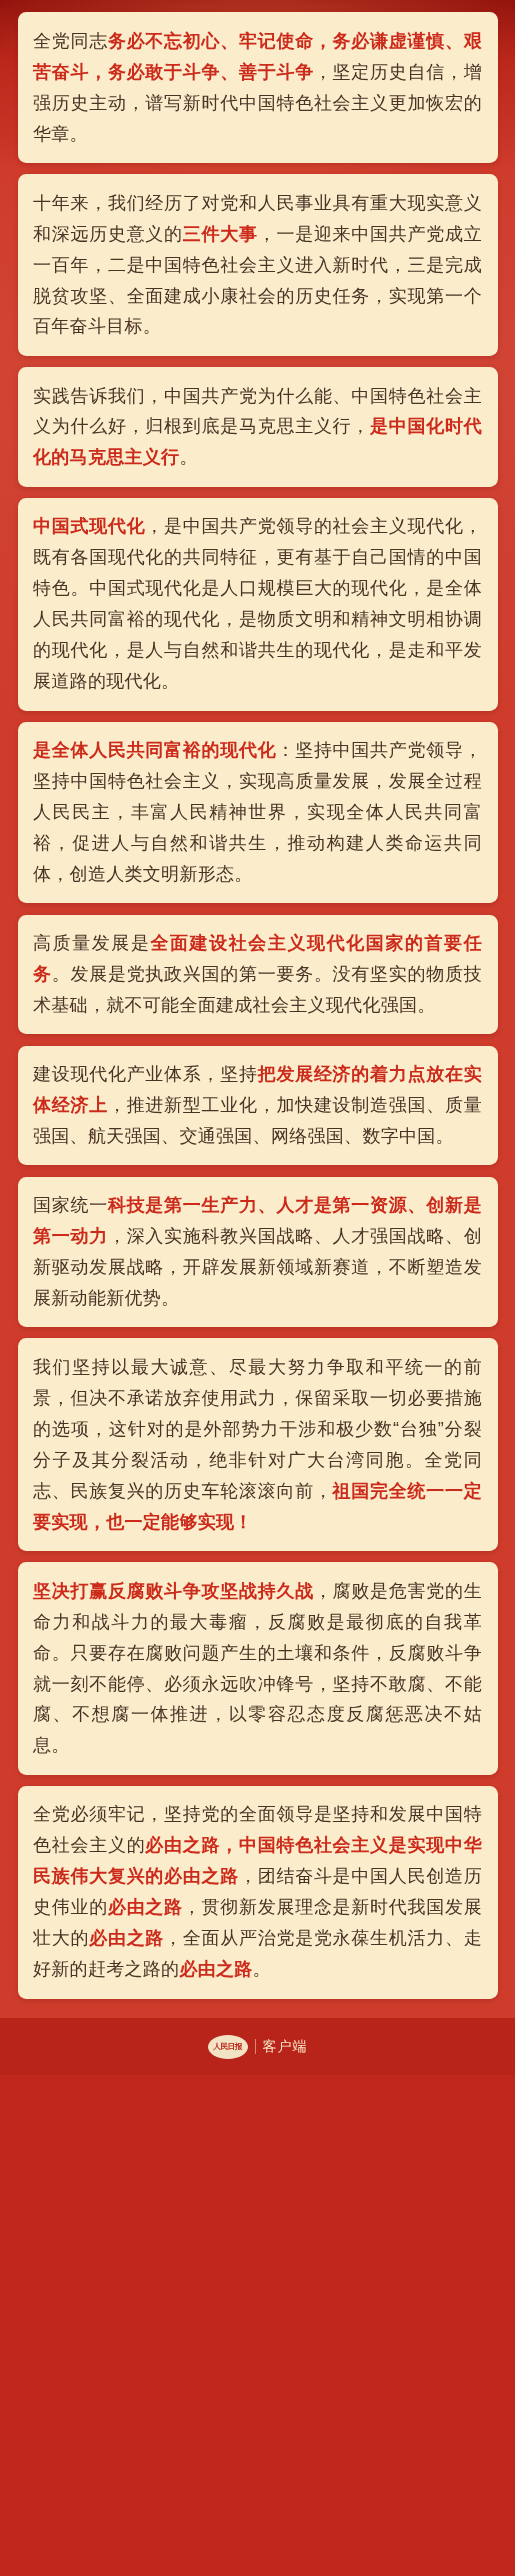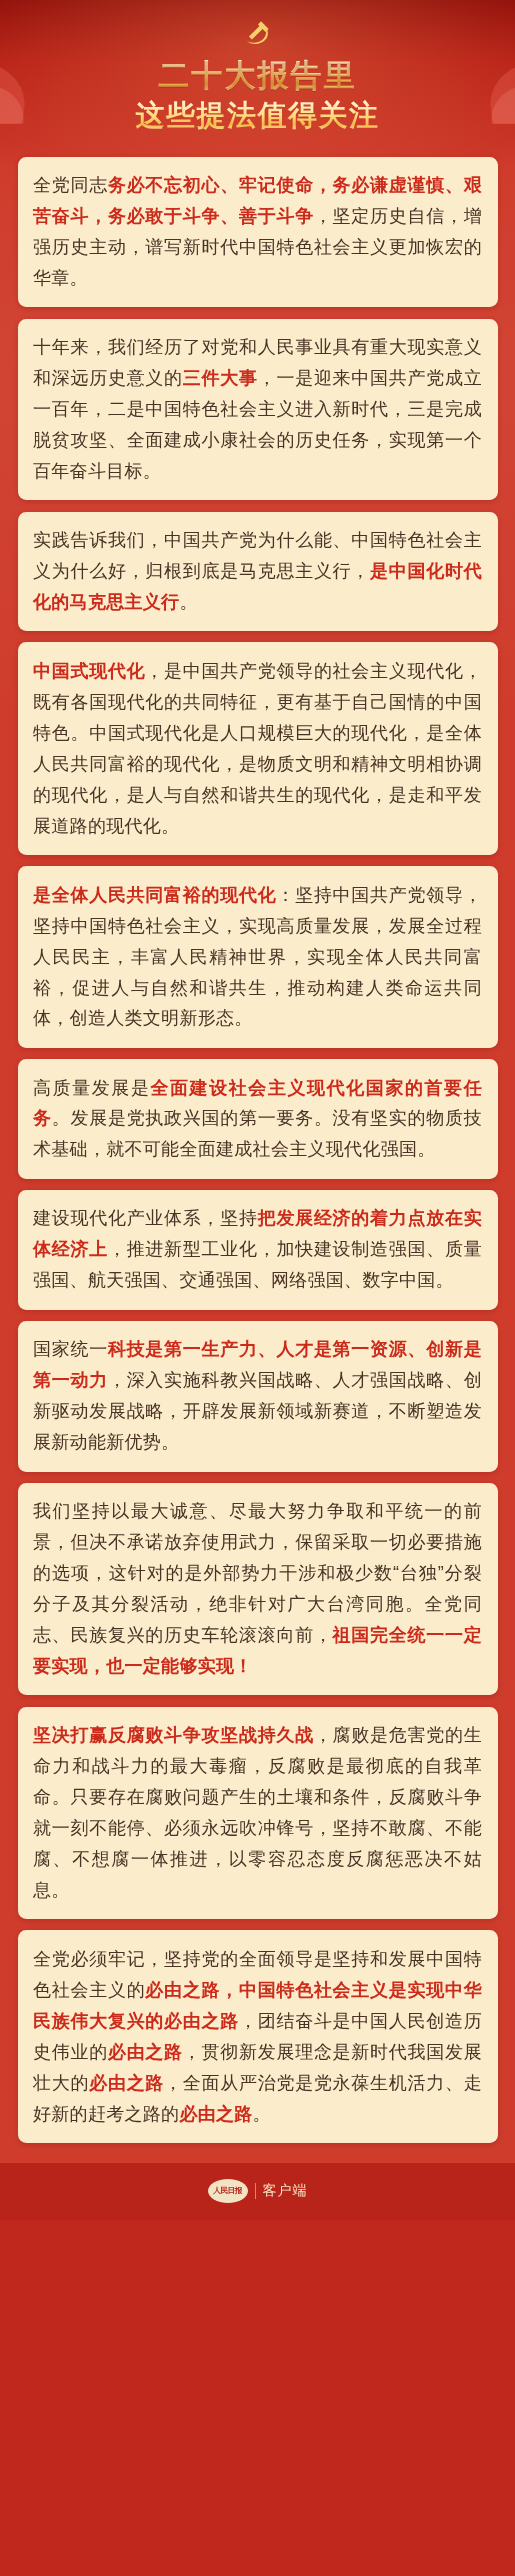--- a/index.html
+++ b/index.html
@@ -140,46 +140,20 @@
     width: 0.5px;
     height: 15.5px;
     background: rgba(247,231,198,0.5);
   }
 </style>
 </head>
 <body>
 
 <div class="page">
 
-  <div class="header">
-
-    <svg class="ribbon-left" viewBox="0 0 150 120">
-      <path d="M0 10 C40 30 60 70 40 120 L0 120 Z" fill="#e0574a" opacity="0.55"></path>
-      <path d="M0 50 C30 60 50 90 45 120 L0 120 Z" fill="#f2836f" opacity="0.4"></path>
-    </svg>
-    <svg class="ribbon-right" viewBox="0 0 150 120">
-      <path d="M150 10 C110 30 90 70 110 120 L150 120 Z" fill="#e0574a" opacity="0.55"></path>
-      <path d="M150 50 C120 60 100 90 105 120 L150 120 Z" fill="#f2836f" opacity="0.4"></path>
-    </svg>
-
-    <div class="emblem-wrap">
-      <svg class="emblem" viewBox="0 0 100 100">
-        <g fill="#f6d06a">
-          <path d="M26 62 L60 28 L68 36 L34 70 Z"></path>
-          <path d="M58 22 L78 42 L70 50 L50 30 Z"></path>
-          <path d="M20 74 C34 86 58 84 70 70 C78 60 78 46 70 38 C74 52 70 64 60 72 C48 80 32 80 20 74 Z"></path>
-        </g>
-      </svg>
-    </div>
-
-    <div class="title-block">
-      <div class="title-line1">二十大报告里</div>
-      <div class="title-line2">这些提法值得关注</div>
-    </div>
-  </div>
 
   <div class="cards" id="card-list">
       <div class="card">
         <p><span>全党同志</span><span class="hl">务必不忘初心、牢记使命，务必谦虚谨慎、艰苦奋斗，务必敢于斗争、善于斗争</span><span>，坚定历史自信，增强历史主动，谱写新时代中国特色社会主义更加恢宏的华章。</span></p>
       </div>
       <div class="card">
         <p><span>十年来，我们经历了对党和人民事业具有重大现实意义和深远历史意义的</span><span class="hl">三件大事</span><span>，一是迎来中国共产党成立一百年，二是中国特色社会主义进入新时代，三是完成脱贫攻坚、全面建成小康社会的历史任务，实现第一个百年奋斗目标。</span></p>
       </div>
       <div class="card">
         <p><span>实践告诉我们，中国共产党为什么能、中国特色社会主义为什么好，归根到底是马克思主义行，</span><span class="hl">是中国化时代化的马克思主义行</span><span>。</span></p>

